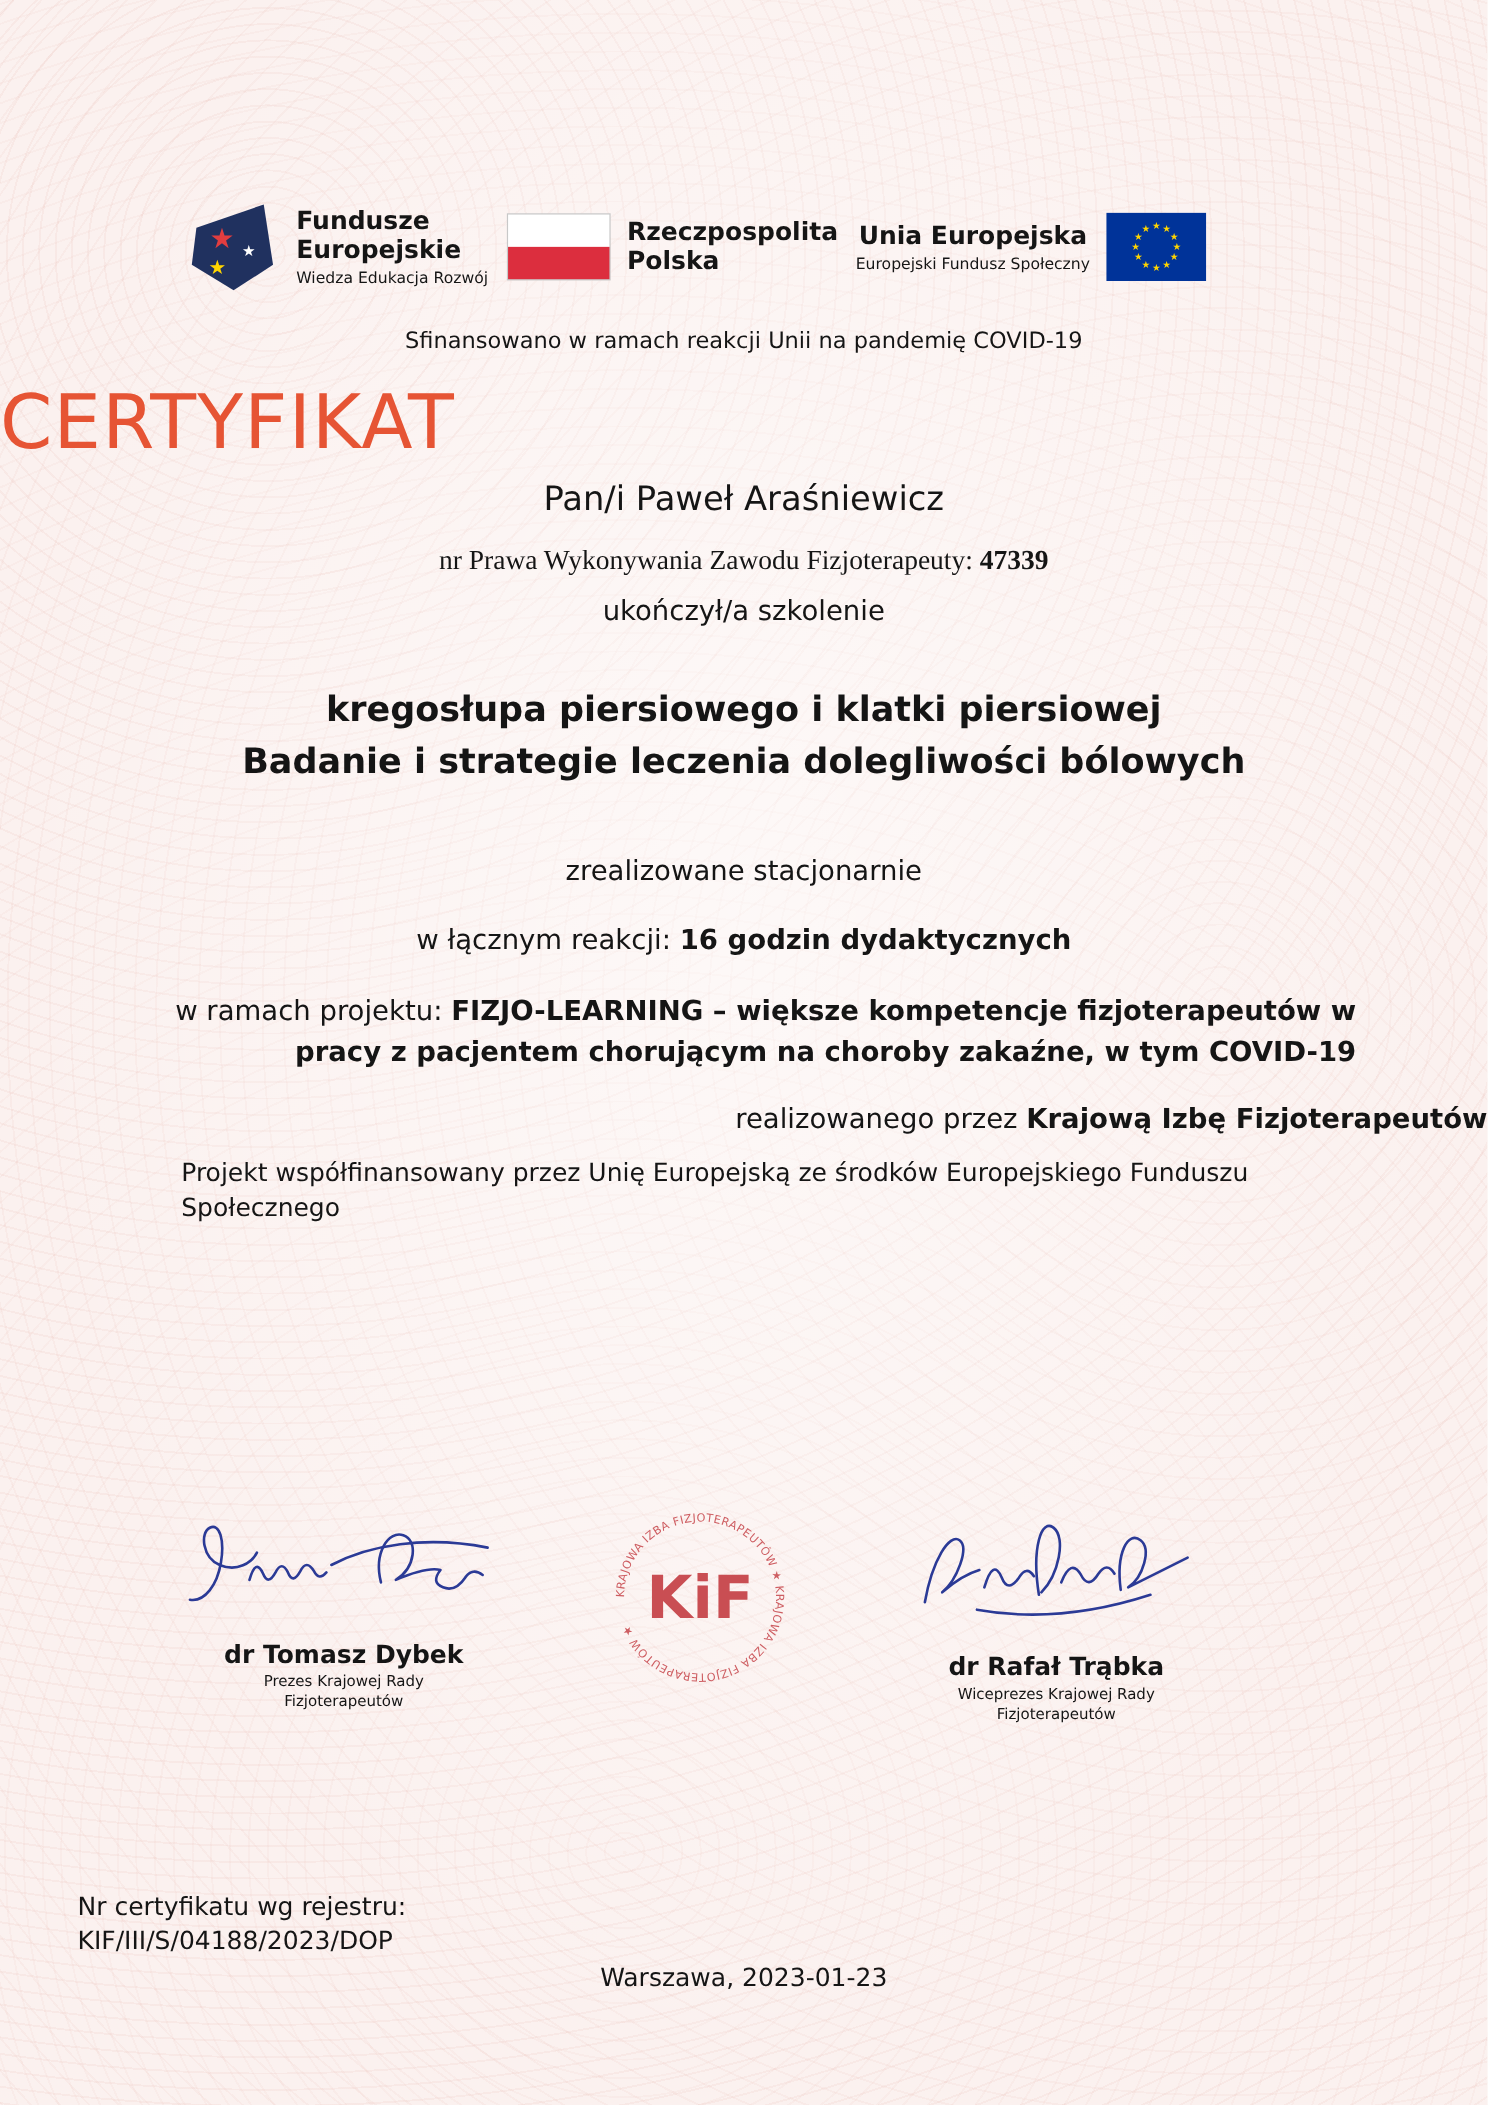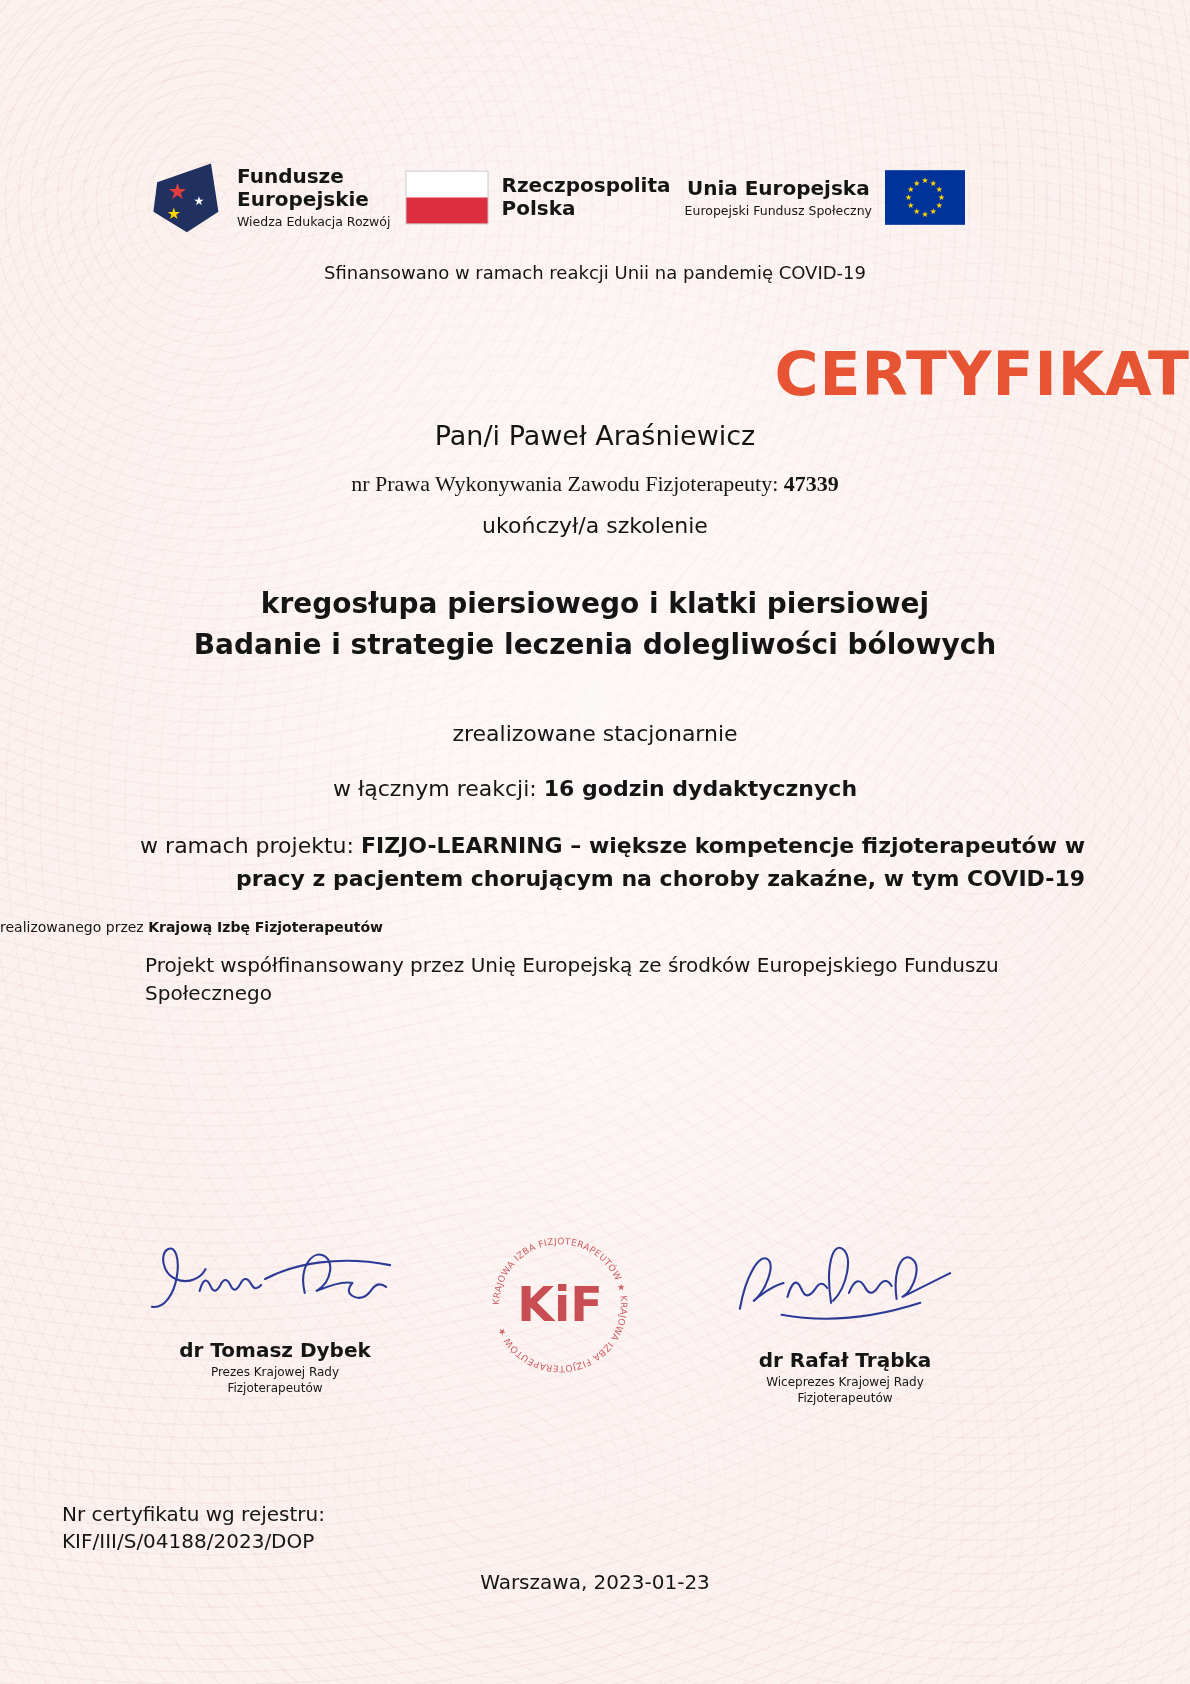--- a/index.html
+++ b/index.html
@@ -32,51 +32,51 @@
   }
   .logo{display:flex;align-items:center;gap:13px;}
   .logo-title{font-size:20px;font-weight:bold;line-height:1.15;}
   .logo-sub{font-size:12.5px;margin-top:3px;}
   .logo-eu-text{text-align:center;}
 
   .funding{margin:26px 0 0;text-align:center;font-size:18px;}
 
   
   .cert-title{
-    margin:60px 0 0;text-align:right;
-    font-size:60px;font-weight:700;letter-spacing:1px;line-height:1.05;
+    margin:24px 0 0;text-align:left;
+    font-size:60px;font-weight:400;letter-spacing:1px;line-height:1.05;
     color:var(--accent);
   }
   .recipient{margin:14px 0 0;text-align:center;font-size:27px;font-weight:normal;}
   .line{margin:20px 16px 0;text-align:center;font-size:22px;font-family:Liberation Serif, serif;}
   .completion{margin:16px 0 0;text-align:center;font-size:22px;}
   .course-title{
     margin:46px auto 0;text-align:center;
     font-size:28px;font-weight:bold;line-height:1.45;max-width:1000px;
   }
   .mode{margin:56px 0 0;text-align:center;font-size:22px;}
   .duration{margin:30px 0 0;text-align:center;font-size:22px;}
   .project{margin:28px auto 0;text-align:right;font-size:22px;line-height:1.5;max-width:980px;}
-  .organizer{margin:24px 0 0;text-align:left;font-size:14px;}
+  .organizer{margin:24px 0 0;text-align:right;font-size:22px;}
   .cofinance{margin:16px auto 0;text-align:left;font-size:20px;line-height:1.4;max-width:900px;}
 
   
   .signatures{
     margin-top:222px;
     display:flex;align-items:flex-start;
     padding:0 140px 0 70px;
   }
   .sig-col{flex:1;text-align:center;}
   .stamp-col{width:160px;display:flex;justify-content:center;}
   .sig-svg{display:block;margin:0 auto;}
   .sig-name{margin-top:8px;font-size:20px;font-weight:bold;line-height:1.35;}
   .sig-role{font-size:12px;font-weight:normal;line-height:1.35;}
 
   
-  .registry{position:absolute;left:62px;bottom:129px;font-size:20px;line-height:1.35;}
+  .registry{position:absolute;left:62px;bottom:118px;font-size:20px;line-height:1.35;}
   .place-date{position:absolute;left:0;right:0;bottom:90px;text-align:center;font-size:20px;}
 </style>
 </head>
 <body>
 
 <div class="page">
 
   <header class="logos">
 
     <div class="logo">

